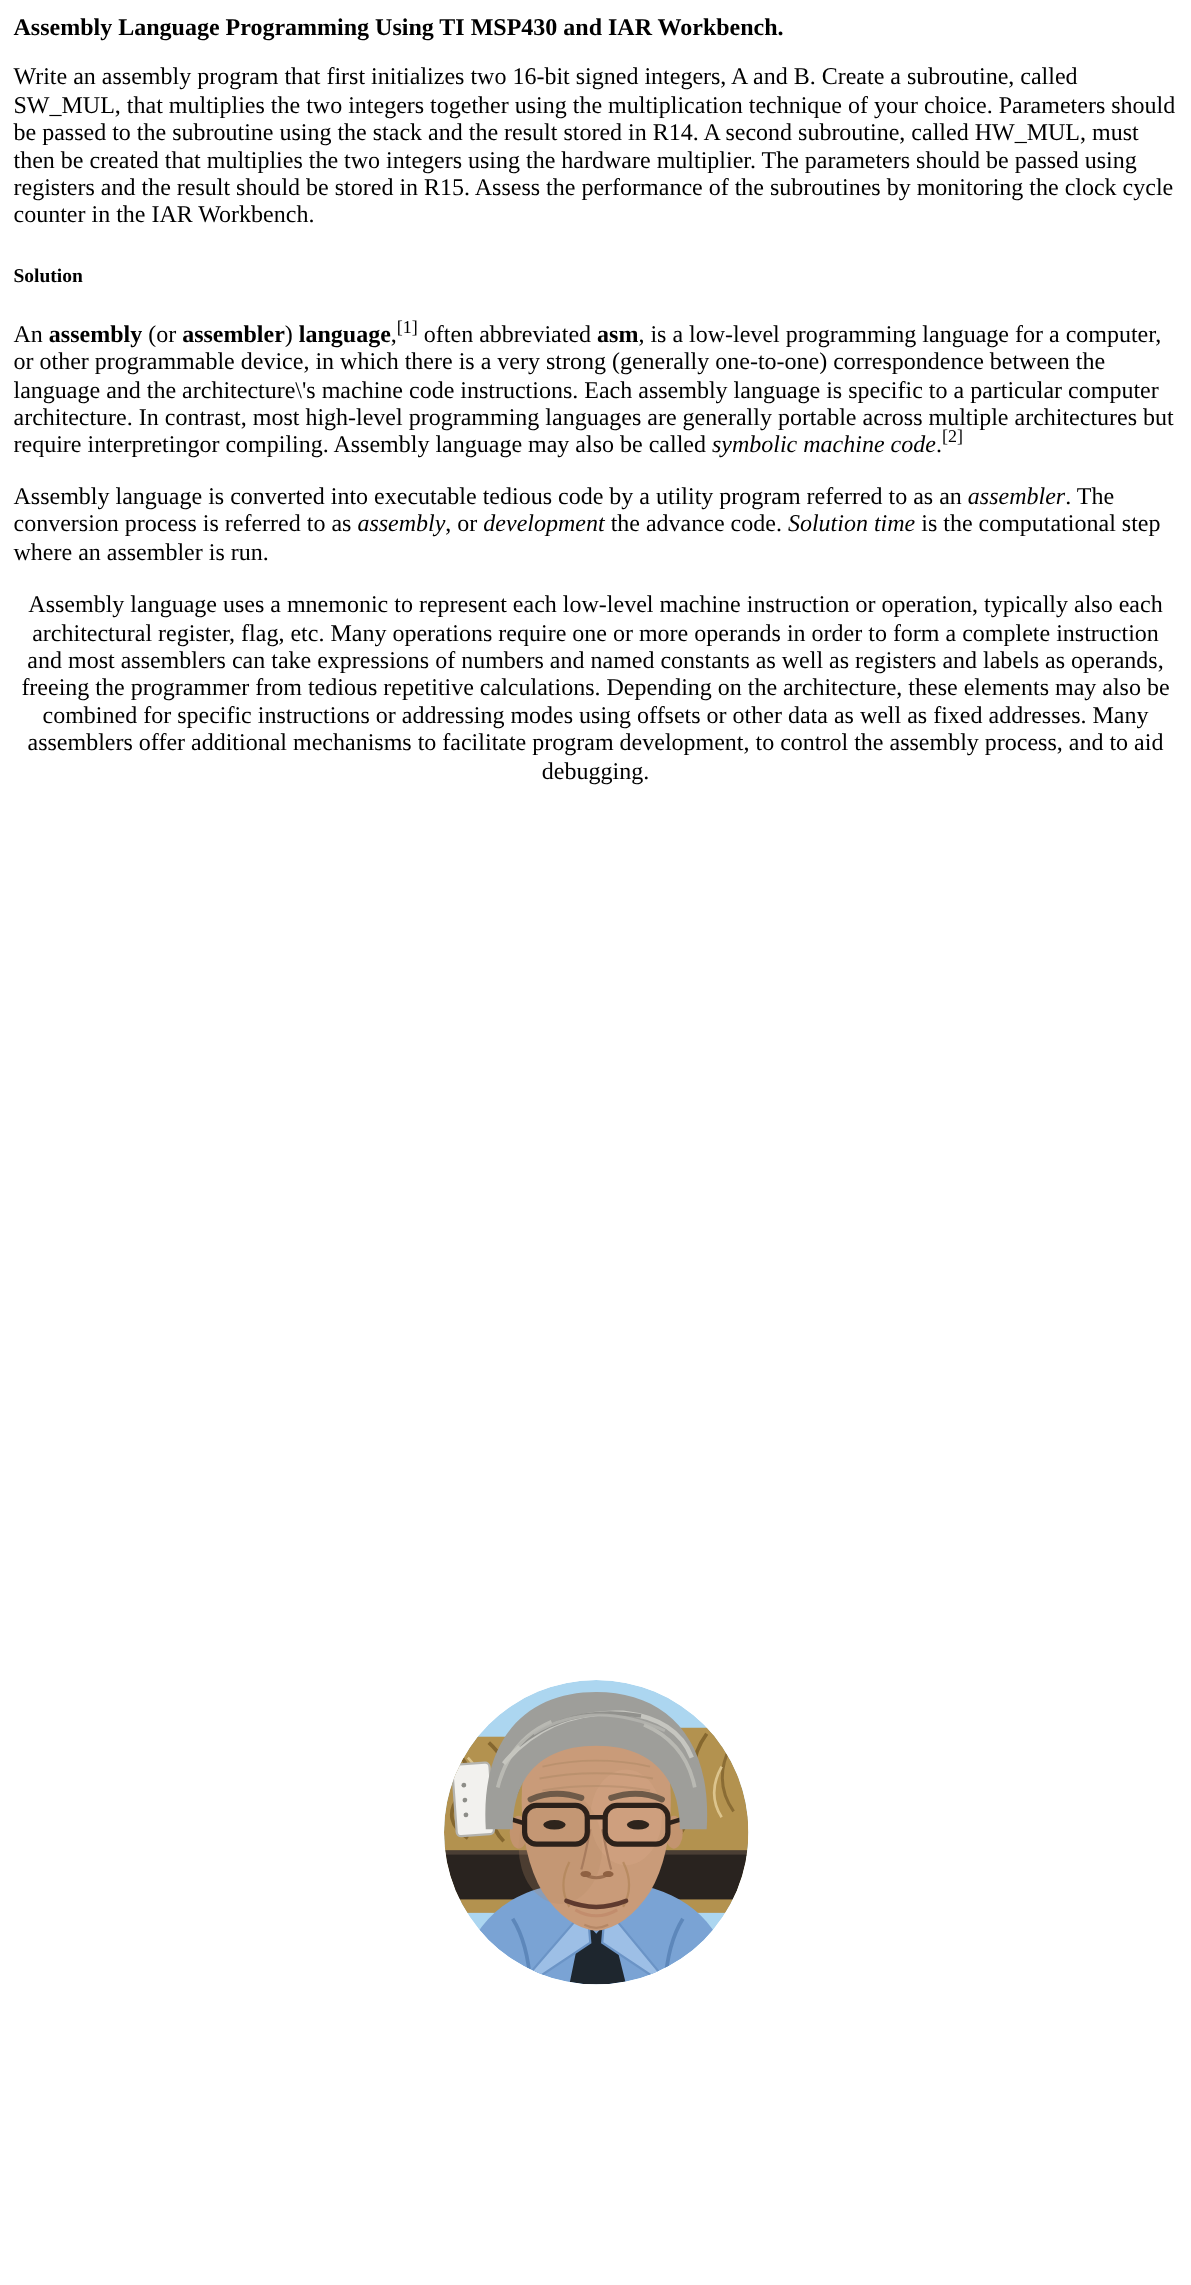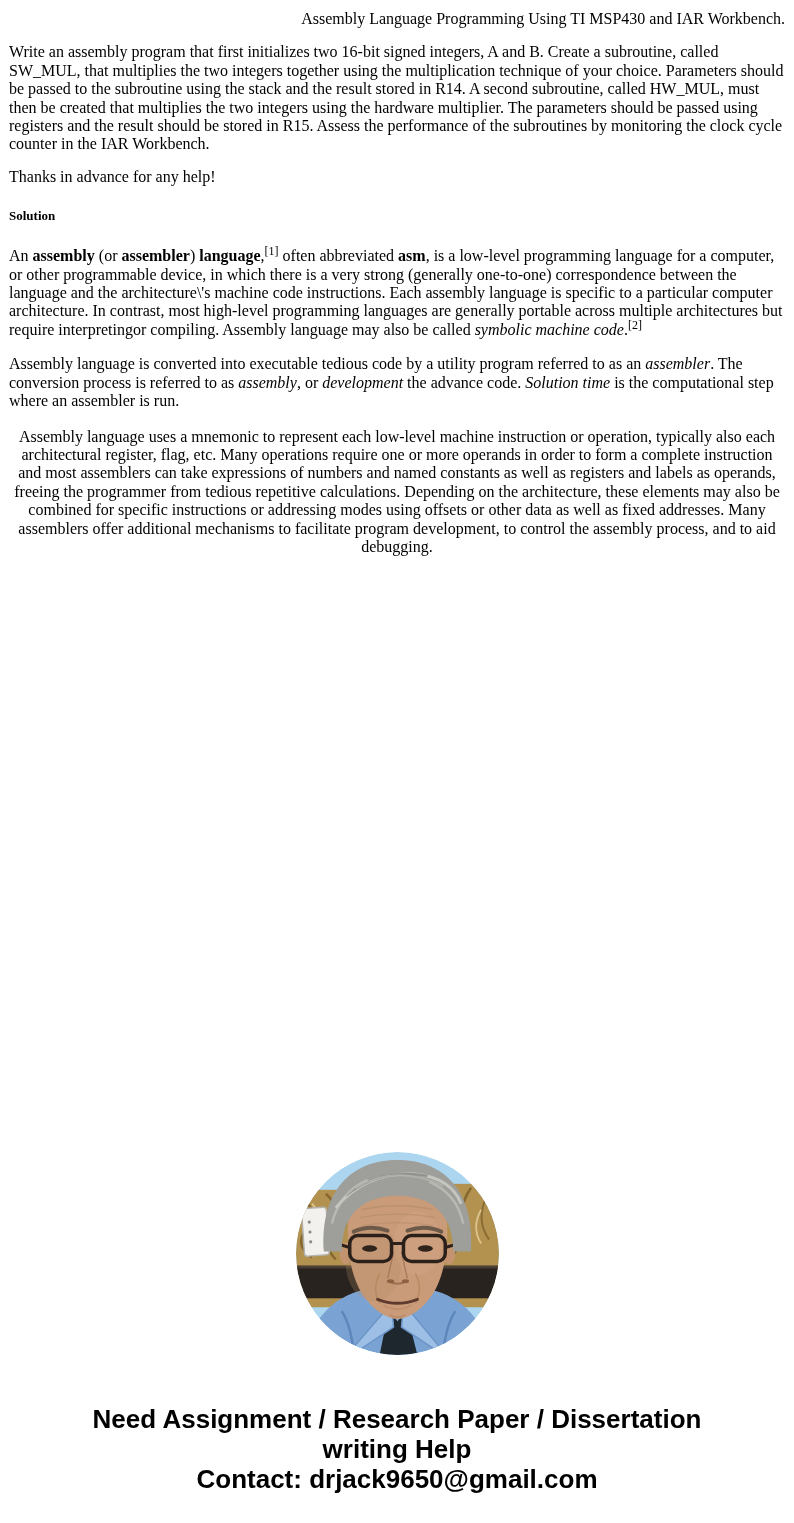--- a/index.html
+++ b/index.html
@@ -7,21 +7,21 @@
     width: 794px;
     min-height: 1523px;
     box-sizing: border-box;
     padding: 8px 9px 26px 9px;
     background: #ffffff;
     color: #000000;
     font-family: "Liberation Serif", "DejaVu Serif", serif;
     font-size: 16px;
     line-height: 18.4px;
   }
-  .q-title   { font-weight: normal; margin: 2px 0 0 0; text-align: right; }
+  .q-title   { font-weight: bold; margin: 2px 0 0 0; }
   .q-body    { margin: 15px 0 0 0; }
   .q-thanks  { margin: 14px 0 0 0; }
   .sol-head  { font-size: 13px; font-weight: bold; line-height: 23px; margin: 18px 0 0 0;
                font-family: "Liberation Serif", "DejaVu Serif", serif; }
   .s-para1   { margin: 20px 0 0 0; }
   .s-para2   { margin: 16px 0 0 0; }
   .s-para3   { margin: 17px 0 0 0; text-align: center; }
   sup { font-size: 12px; line-height: 0; vertical-align: super; }
   b   { font-weight: bold; }
   i   { }
@@ -49,21 +49,20 @@
 </style>
 </head>
 <body>
 
 <div class="page">
 
   <p class="q-title">Assembly Language Programming Using TI MSP430 and IAR Workbench.</p>
 
   <p class="q-body">Write an assembly program that first initializes two 16-bit signed integers, A and B. Create a subroutine, called SW_MUL, that multiplies the two integers together using the multiplication technique of your choice. Parameters should be passed to the subroutine using the stack and the result stored in R14. A second subroutine, called HW_MUL, must then be created that multiplies the two integers using the hardware multiplier. The parameters should be passed using registers and the result should be stored in R15. Assess the performance of the subroutines by monitoring the clock cycle counter in the IAR Workbench.</p>
 
-  <p class="q-thanks">Thanks in advance for any help!</p>
 
   <h3 class="sol-head">Solution</h3>
 
   <p class="s-para1"><span>An </span><b>assembly</b><span> (or </span><b>assembler</b><span>) </span><b>language</b><span>,</span><sup>[1]</sup><span> often abbreviated </span><b>asm</b><span>, is a low-level programming language for a computer, or other programmable device, in which there is a very strong (generally one-to-one) correspondence between the language and the architecture\'s machine code instructions. Each assembly language is specific to a particular computer architecture. In contrast, most high-level programming languages are generally portable across multiple architectures but require interpretingor compiling. Assembly language may also be called </span><i>symbolic machine code</i><span>.</span><sup>[2]</sup></p>
 
   <p class="s-para2"><span>Assembly language is converted into executable tedious code by a utility program referred to as an </span><i>assembler</i><span>. The conversion process is referred to as </span><i>assembly</i><span>, or </span><i>development</i><span> the advance code. </span><i>Solution time</i><span> is the computational step where an assembler is run.</span></p>
 
   <p class="s-para3">Assembly language uses a mnemonic to represent each low-level machine instruction or operation, typically also each architectural register, flag, etc. Many operations require one or more operands in order to form a complete instruction and most assemblers can take expressions of numbers and named constants as well as registers and labels as operands, freeing the programmer from tedious repetitive calculations. Depending on the architecture, these elements may also be combined for specific instructions or addressing modes using offsets or other data as well as fixed addresses. Many assemblers offer additional mechanisms to facilitate program development, to control the assembly process, and to aid debugging.</p>
 
   <div class="spacer"></div>
@@ -168,19 +167,14 @@
           <path d="M40,56 Q70,20 120,22 Q156,26 166,52" stroke="#cfcfc9" stroke-width="3" fill="none" opacity="0.8"></path>
           <path d="M50,44 Q84,16 132,24" stroke="#83837f" stroke-width="2.5" fill="none" opacity="0.8"></path>
           <path d="M36,72 Q44,40 72,28" stroke="#c4c4be" stroke-width="2.5" fill="none" opacity="0.7"></path>
           <path d="M168,72 Q162,42 134,30" stroke="#c4c4be" stroke-width="2.5" fill="none" opacity="0.7"></path>
           <path d="M60,36 Q100,12 148,34" stroke="#b5b5b0" stroke-width="2" fill="none" opacity="0.8"></path>
         </g>
       </g>
     </svg>
   </div>
 
-  <div class="footer">
-    <div>Need Assignment / Research Paper / Dissertation</div>
-    <div>writing Help</div>
-    <div>Contact: drjack9650@gmail.com</div>
-  </div>
 
 </div>
 
 </body></html>

